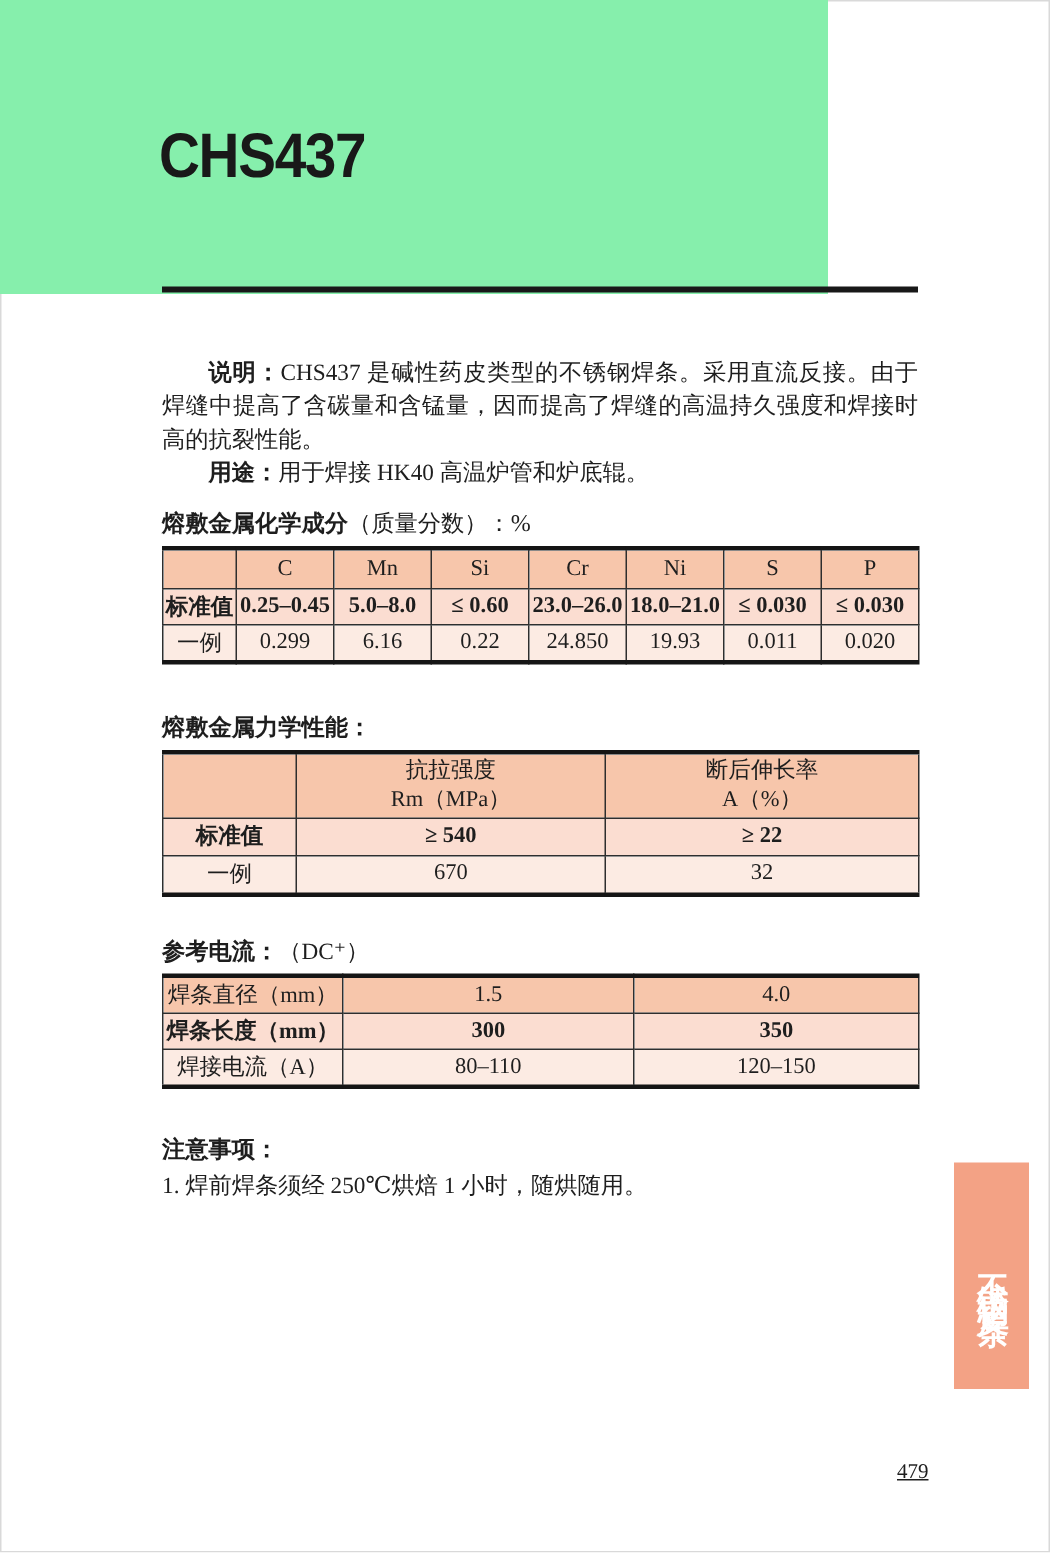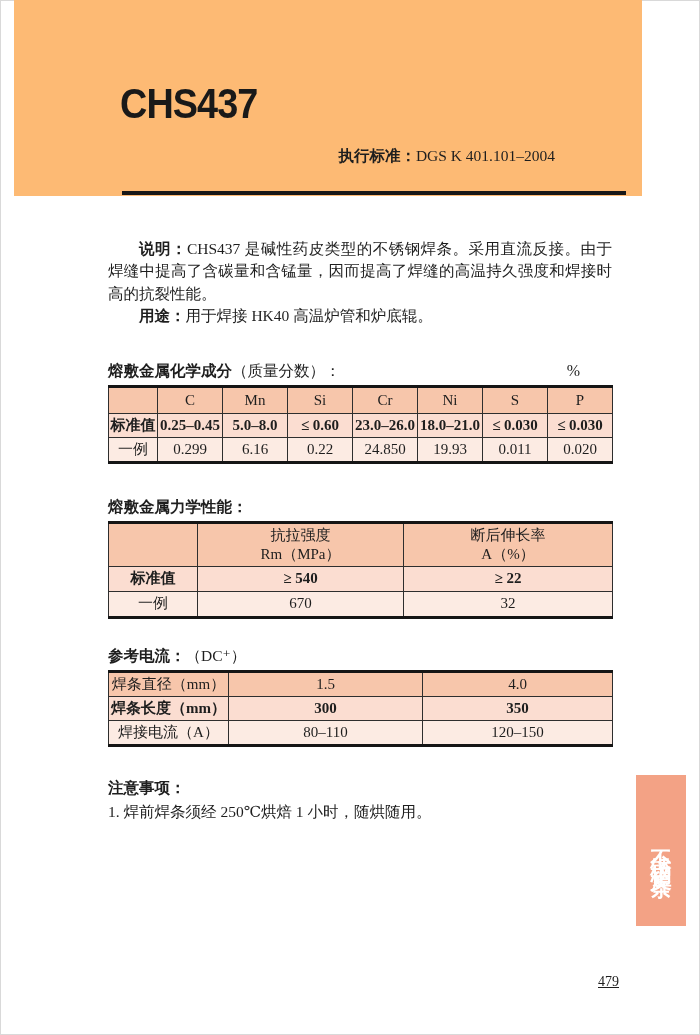--- a/index.html
+++ b/index.html
@@ -4,36 +4,36 @@
 <style>
   html,body{margin:0;padding:0;background:#fff;}
   .page{
     position:relative;width:700px;height:1035px;background:#ffffff;
     font-family:"Liberation Serif","DejaVu Serif",serif;color:#1e1e1e;
     box-shadow:inset 0 0 0 1px #d9d9d9;overflow:hidden;
   }
   .hei{font-family:"Liberation Sans","DejaVu Sans",sans-serif;font-weight:bold;}
 
   
-  .header{position:absolute;top:0;left:14px;width:628px;height:196px;background:#fdba74;}
+  .header{position:absolute;top:0;left:0;width:552px;height:196px;background:#86efac;}
   .doc-title{
     position:absolute;left:106px;top:80px;margin:0;
     font-family:"Liberation Sans","DejaVu Sans",sans-serif;font-weight:bold;
     font-size:42px;color:#191919;letter-spacing:-1px;
     transform:scaleX(.9);transform-origin:left center;white-space:nowrap;
   }
   .standard-line{position:absolute;right:87px;top:146px;font-size:15.5px;white-space:nowrap;}
   .header-rule{position:absolute;left:108px;top:191px;width:504px;height:4px;background:#181818;}
 
   
   .content{position:absolute;left:108px;top:196px;width:504px;padding-top:42px;}
   p.desc{margin:0;text-align:justify;text-indent:2em;font-size:15.5px;line-height:22.4px;}
 
   .sec-title{margin:0;font-size:15.5px;line-height:19px;white-space:nowrap;}
-  .chem-title-row{display:flex;justify-content:space-between;align-items:flex-end;margin-top:33px;}
+  .chem-title-row{display:flex;justify-content:flex-start;align-items:flex-end;margin-top:12px;}
   .chem-title-row .unit{padding-right:32px;font-size:16px;}
 
   table.tbl{
     border-collapse:collapse;table-layout:fixed;width:504px;margin-top:5px;
     font-size:15px;text-align:center;color:#1e1e1e;
     border-top:3px solid #151515;border-bottom:3px solid #151515;
   }
   table.tbl td{border:1px solid #2e2e2e;padding:0 1px;overflow:hidden;white-space:nowrap;}
   .r-head td{background:#f7c6ab;height:25px;}
   .r-mid td{background:#fbddd1;height:23px;font-weight:bold;}
@@ -58,23 +58,20 @@
   }
   .page-num{position:absolute;right:81px;top:974px;font-size:14px;text-decoration:underline;}
 </style>
 </head>
 <body>
 
 <div class="page">
 
   <div class="header">
     <h1 class="doc-title">CHS437</h1>
-    <div class="standard-line">
-      <span class="hei">执行标准：</span><span>DGS K 401.101–2004</span>
-    </div>
     <div class="header-rule"></div>
   </div>
 
   <div class="content">
 
     <p class="desc">
       <span class="hei">说明：</span><span>CHS437 是碱性药皮类型的不锈钢焊条。采用直流反接。由于焊缝中提高了含碳量和含锰量，因而提高了焊缝的高温持久强度和焊接时高的抗裂性能。</span>
     </p>
     <p class="desc">
       <span class="hei">用途：</span><span>用于焊接 HK40 高温炉管和炉底辊。</span>

